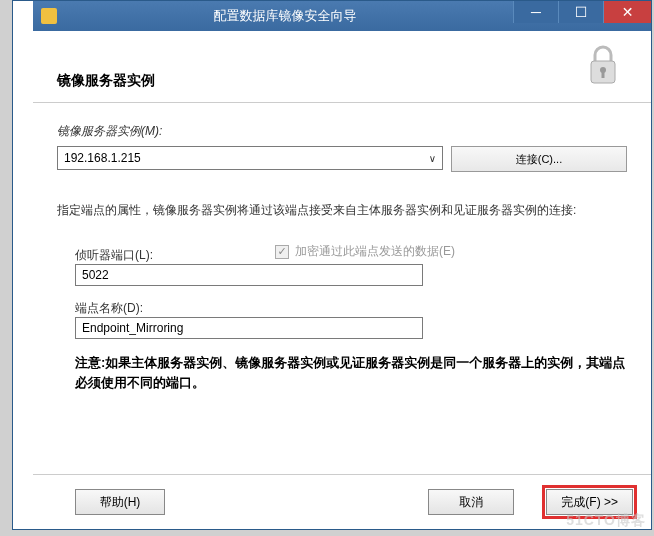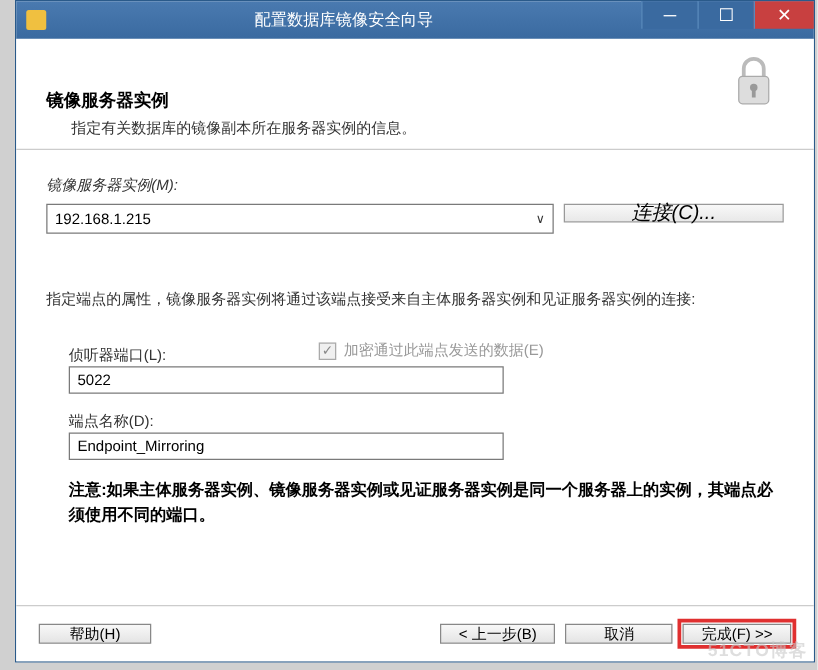--- a/index.html
+++ b/index.html
@@ -1,18 +1,18 @@
 <!DOCTYPE html>
 <html><head>
   <meta charset="utf-8">
   <style>
     * { box-sizing: border-box; margin: 0; padding: 0; }
     body { font-family: "Microsoft YaHei", "Segoe UI", Tahoma, sans-serif; font-size: 12px; background: #d0d0d0; width: 654px; height: 536px; overflow: hidden; position: relative; }
     
-    .window { position: absolute; top: 0; left: 12px; width: 640px; height: 530px; background: #fff; border: 1px solid #2a5a8a; }
+    .window { position: absolute; top: 0; left: 12px; width: 640px; height: 530px; background: #fff; border: 1px solid #2a5a8a; padding-left: 20px; }
     
     .titlebar { height: 30px; background: linear-gradient(to bottom, #4a7ab0, #3a6aa0); display: flex; align-items: center; color: #fff; position: relative; }
     .titlebar-icon { width: 16px; height: 16px; margin-left: 8px; background: #f0c040; border-radius: 2px; display: inline-block; }
     .titlebar-title { flex: 1; text-align: center; font-size: 13px; }
     .win-controls { display: flex; height: 100%; }
     .win-btn { width: 45px; height: 22px; display: flex; align-items: center; justify-content: center; background: #4a7ab0; border-left: 1px solid #5a8abc; font-size: 14px; color: #fff; cursor: default; }
     .win-btn.min { background: #3a6aa0; }
     .win-btn.max { background: #3a6aa0; }
     .win-btn.close { background: #c84040; width: 48px; }
     
@@ -22,40 +22,40 @@
     .header-text { flex: 1; margin-top: 29px; }
     .header-title { font-size: 14px; font-weight: bold; margin-bottom: 4px; }
     .header-subtitle { font-size: 12px; margin-left: 20px; color: #333; }
     .lock-icon { width: 40px; height: 48px; margin-right: 4px; }
     
     .body-section { padding: 20px 24px; flex: 1; }
     
     .field-row { margin-bottom: 6px; font-style: italic; }
     .field-label { font-size: 12px; color: #333; }
     
-    .server-row { display: flex; gap: 8px; margin-bottom: 44px; }
+    .server-row { display: flex; gap: 8px; margin-bottom: 30px; }
     .combo { flex: 1; height: 24px; border: 1px solid #7a7a7a; background: #fff; display: flex; align-items: center; padding: 0 6px; position: relative; }
     .combo-text { flex: 1; font-size: 12px; }
     .combo-arrow { font-size: 10px; color: #333; }
-    .connect-btn { width: 176px; height: 15px; background: linear-gradient(to bottom, #f8f8f8, #e8e8e8); border: 1px solid #999; font-size: 16px; display: flex; align-items: center; justify-content: center; cursor: default; font-style: italic; }
+    .connect-btn { width: 176px; height: 26px; background: linear-gradient(to bottom, #f8f8f8, #e8e8e8); border: 1px solid #999; font-size: 11px; display: flex; align-items: center; justify-content: center; cursor: default; }
     
     .desc-text { font-size: 12px; margin-bottom: 28px; color: #333; }
     
     .indent-section { margin-left: 18px; }
     .field-group { margin-bottom: 14px; }
     .text-input { width: 348px; height: 22px; border: 1px solid #7a7a7a; padding: 0 6px; font-size: 12px; background: #fff; }
     
     .checkbox-row { display: flex; align-items: center; gap: 6px; margin-left: 200px; color: #999; margin-top: -4px; position: absolute; }
     .checkbox { width: 14px; height: 14px; border: 1px solid #aaa; background: #f0f0f0; display: flex; align-items: center; justify-content: center; font-size: 11px; color: #888; }
     
     .note-text { font-size: 13px; font-weight: bold; line-height: 1.5; }
     
     .footer { padding: 14px 18px; display: flex; align-items: center; gap: 8px; border-top: 1px solid #ccc; }
     .footer-spacer { flex: 1; }
-    .btn { height: 16px; padding: 0 14px; background: linear-gradient(to bottom, #f8f8f8, #e4e4e4); border: 1px solid #888; font-size: 12px; display: flex; align-items: center; justify-content: center; cursor: default; min-width: 86px; }
+    .btn { height: 26px; padding: 0 14px; background: linear-gradient(to bottom, #f8f8f8, #e4e4e4); border: 1px solid #888; font-size: 12px; display: flex; align-items: center; justify-content: center; cursor: default; min-width: 86px; margin-left: 24px; }
     .btn.help { min-width: 90px; }
     .btn.highlighted { outline: 3px solid #e03030; outline-offset: 1px; }
     
     .watermark { position: absolute; bottom: 6px; right: 8px; color: rgba(200,200,200,0.6); font-size: 14px; font-weight: bold; letter-spacing: 1px; pointer-events: none; }
   </style>
 </head>
 <body>
 
 <div class="window">
   <div class="titlebar">
@@ -65,21 +65,20 @@
       <div class="win-btn min">─</div>
       <div class="win-btn max">☐</div>
       <div class="win-btn close">✕</div>
     </div>
   </div>
 
   <div class="content">
     <div class="header-section">
       <div class="header-text">
         <div class="header-title">镜像服务器实例</div>
-        <div class="header-subtitle">指定有关数据库的镜像副本所在服务器实例的信息。</div>
       </div>
       <svg class="lock-icon" viewBox="0 0 40 48">
         <path d="M12 18 v-6 a8 8 0 0 1 16 0 v6" fill="none" stroke="#bbb" stroke-width="3"></path>
         <rect x="8" y="18" width="24" height="22" rx="3" fill="#ddd" stroke="#aaa"></rect>
         <circle cx="20" cy="27" r="3" fill="#999"></circle>
         <rect x="18.5" y="28" width="3" height="7" fill="#999"></rect>
       </svg>
     </div>
 
     <div class="body-section">
@@ -111,20 +110,19 @@
           <div class="field-label">端点名称(D):</div>
           <input class="text-input" readonly="" value="Endpoint_Mirroring" style="">
         </div>
         <div class="note-text">注意:如果主体服务器实例、镜像服务器实例或见证服务器实例是同一个服务器上的实例，其端点必须使用不同的端口。</div>
       </div>
     </div>
 
     <div class="footer">
       <div class="btn help">帮助(H)</div>
       <div class="footer-spacer"></div>
-      <div class="btn">&lt; 上一步(B)</div>
       <div class="btn">取消</div>
       <div class="btn highlighted">完成(F) &gt;&gt;</div>
     </div>
   </div>
 </div>
 
 <div class="watermark">51CTO博客</div>
 
 </body></html>

